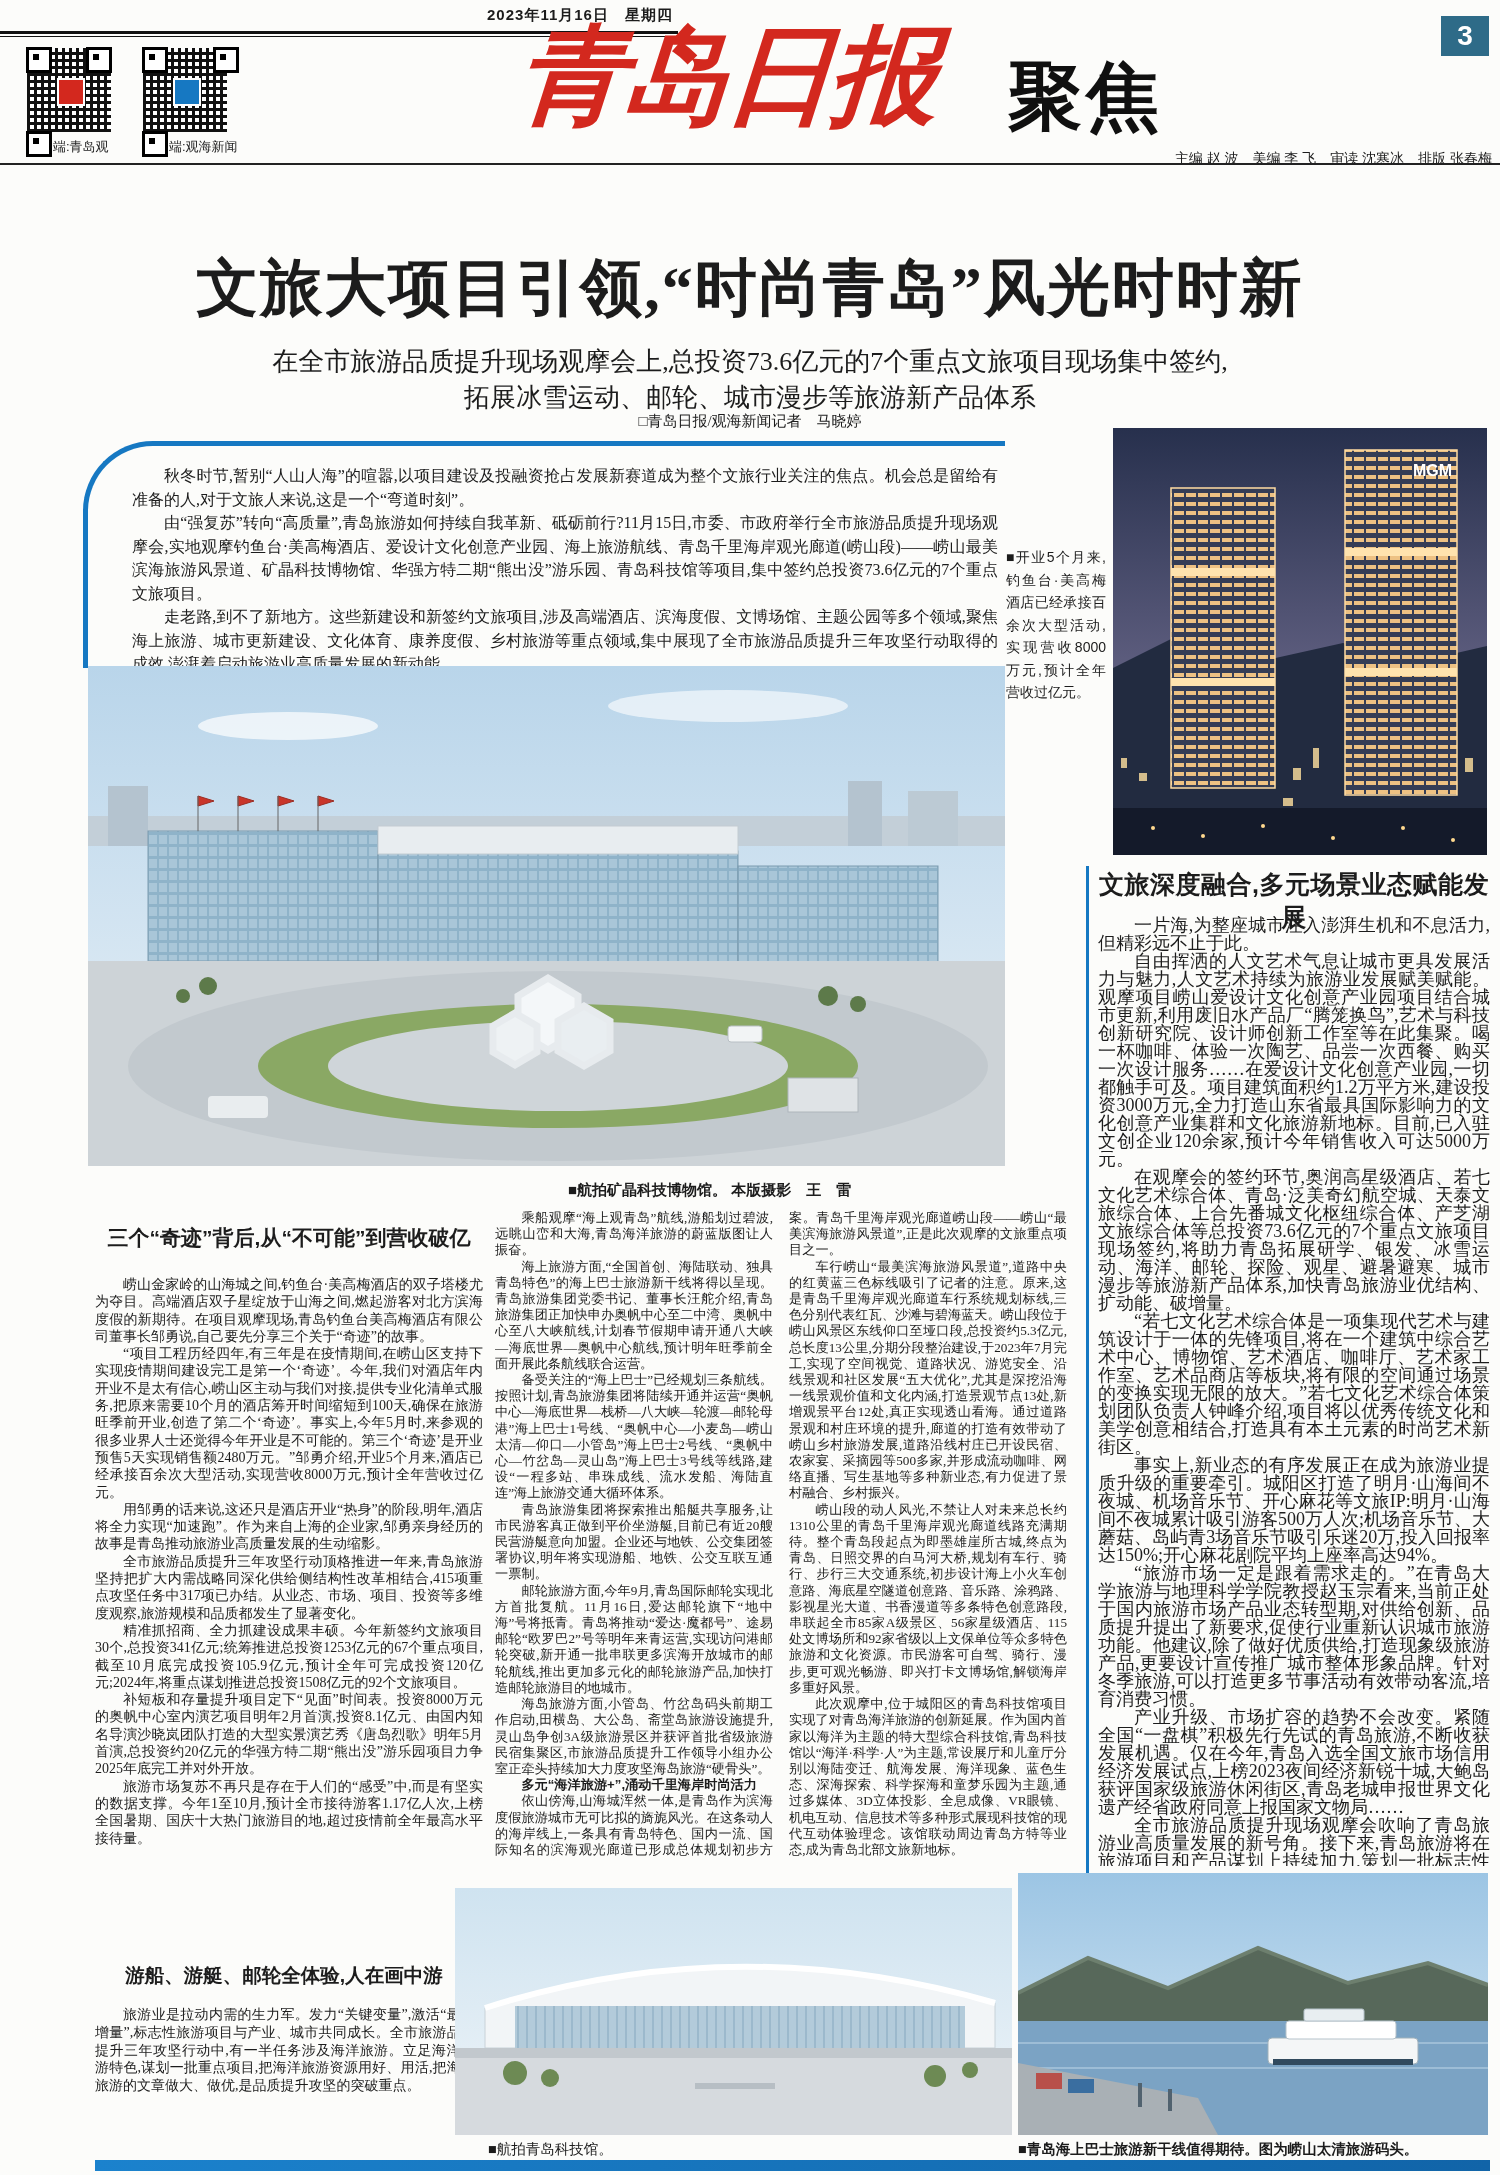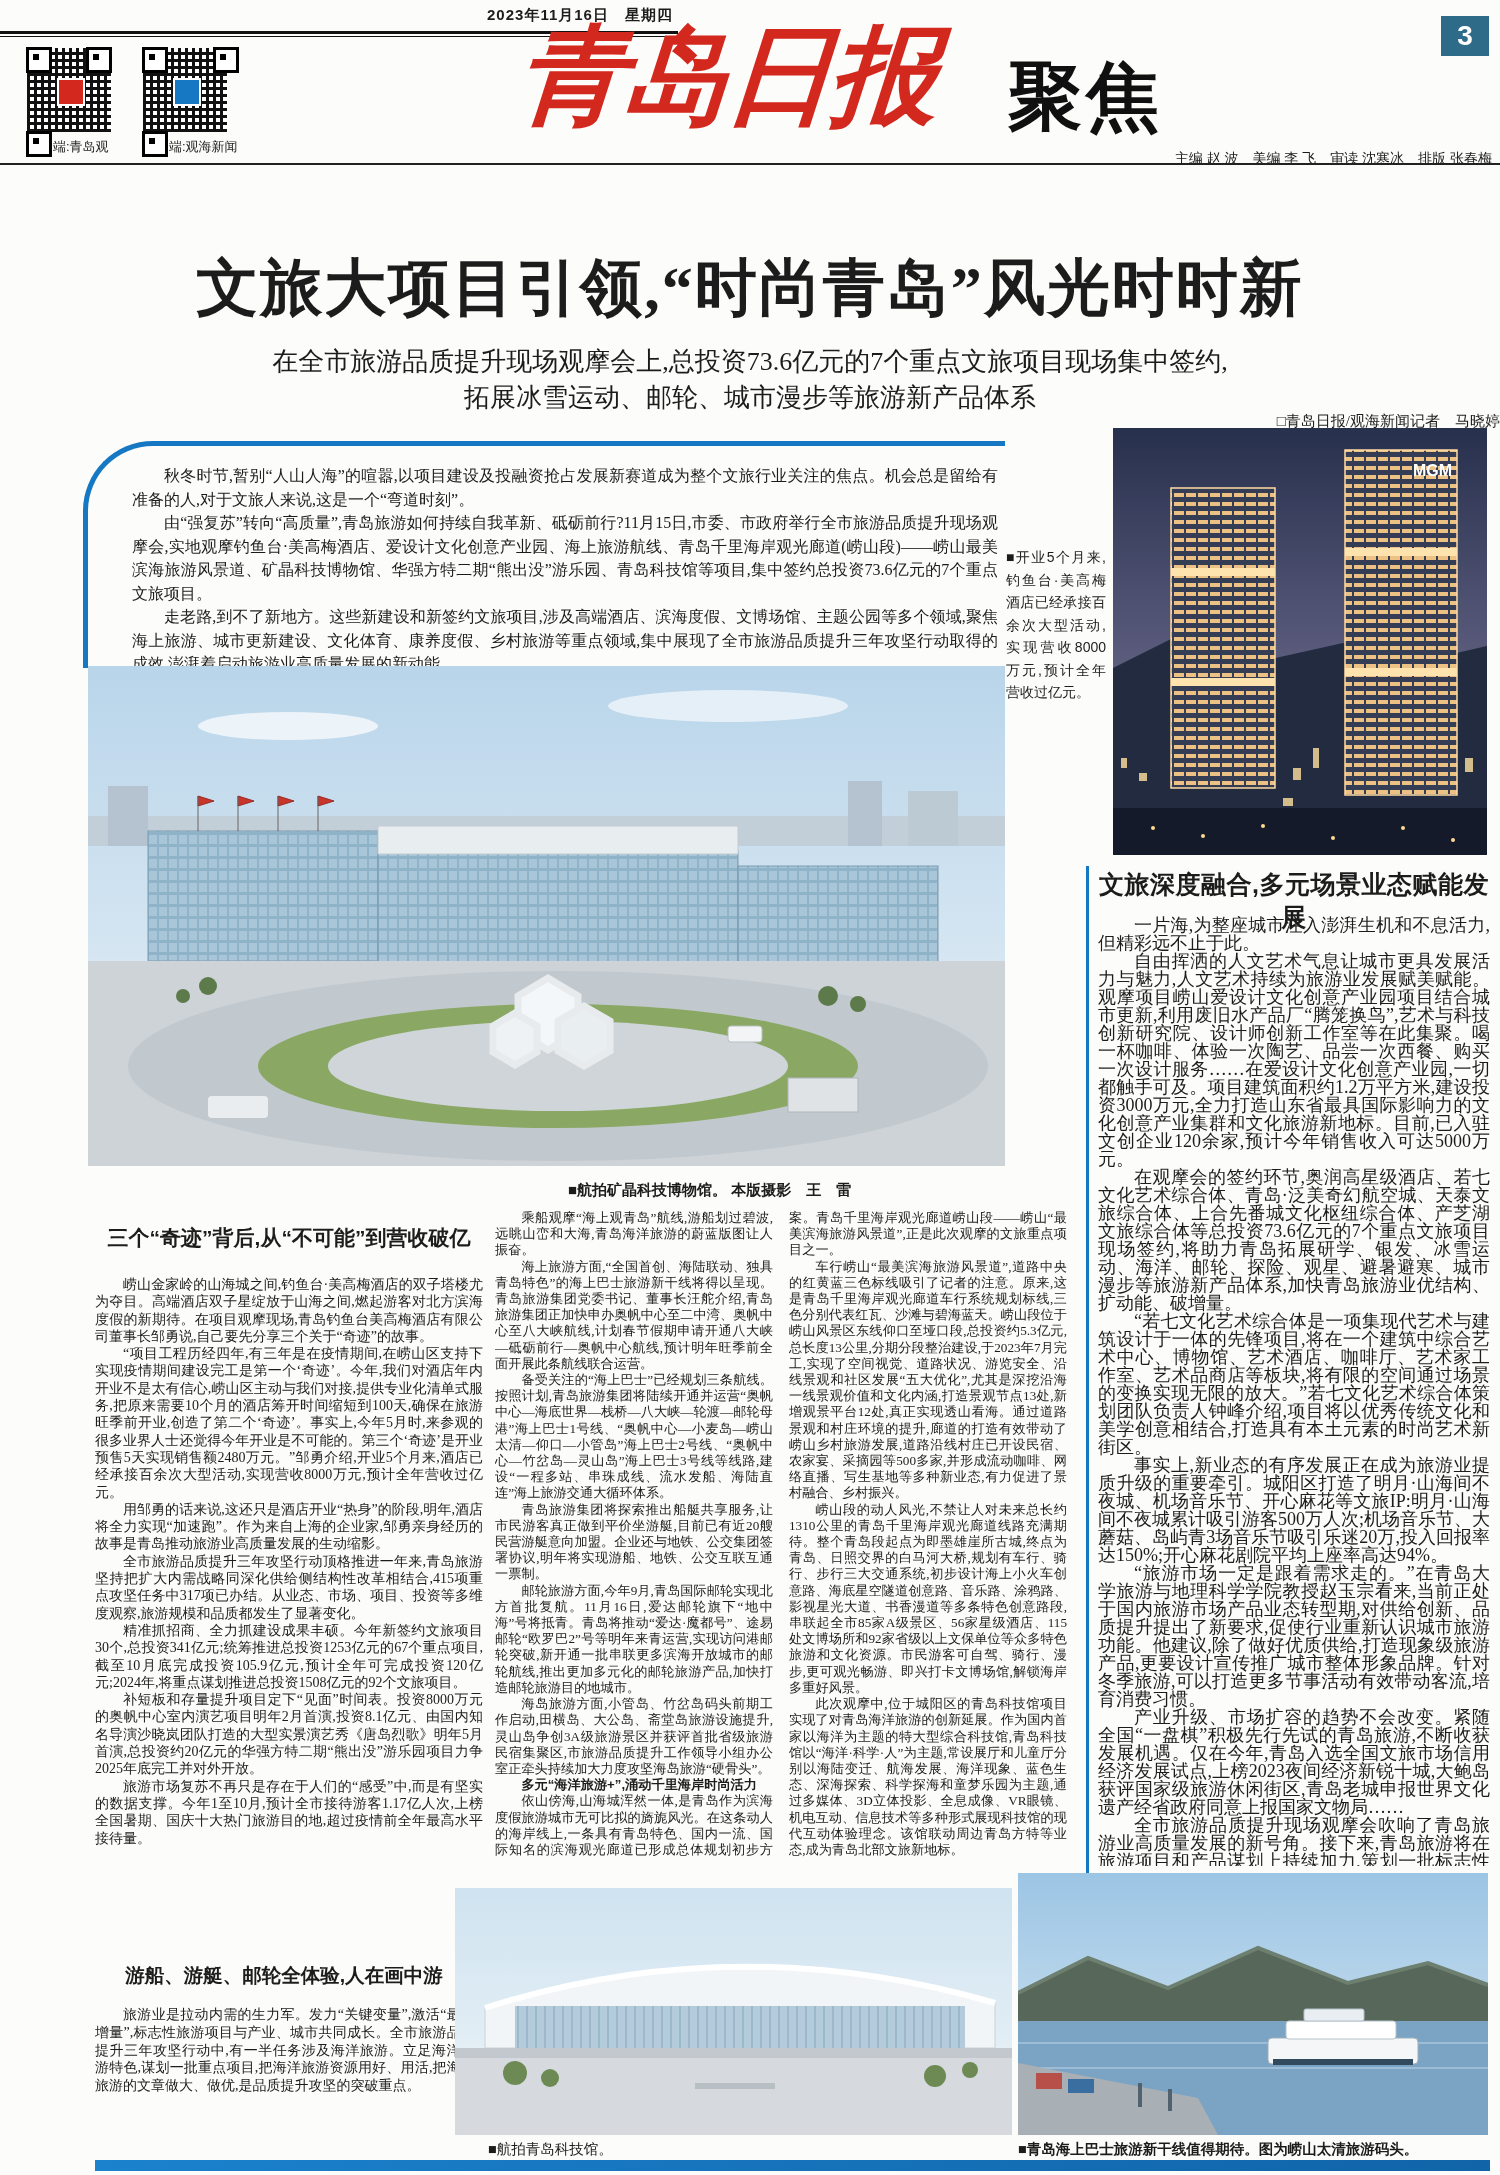--- a/index.html
+++ b/index.html
@@ -26,21 +26,21 @@
   
   #masthead-title{top:18px;left:518px;font-size:108px;font-weight:bold;color:#d3281e;
        font-style:italic;letter-spacing:-4px;transform:skewX(-4deg);line-height:1.1;}
   #masthead-section{top:48px;left:1008px;font-size:74px;font-weight:bold;color:#101010;letter-spacing:4px;}
   #credits{top:150px;left:0;width:1492px;text-align:right;font-size:14px;}
   #mid-rule{top:163px;left:0;width:1500px;height:2px;background:#222;}
   
   #headline{top:246px;left:0;width:1500px;font-size:62px;font-weight:bold;letter-spacing:2px;}
   #deck1{top:344px;left:0;width:1500px;font-size:26px;}
   #deck2{top:380px;left:0;width:1500px;font-size:26px;}
-  #byline{top:412px;left:0;width:1500px;font-size:15px;text-align:right;}
+  #byline{top:412px;left:0;width:1500px;font-size:15px;}
   
   #lede-box{top:441px;left:83px;width:917px;height:222px;border-top:5px solid #1678c2;
             border-left:5px solid #1678c2;border-top-left-radius:70px;}
   #lede-text{position:absolute;left:44px;top:18px;width:866px;}
   #lede-text p{margin:0;font-size:16px;line-height:23.5px;text-indent:2em;text-align:justify;}
   
   svg{display:block;}
   #main-photo{top:666px;left:88px;}
   #main-caption{top:1181px;left:568px;font-size:15px;font-weight:bold;white-space:nowrap;}
   #main-caption .credit{}
@@ -238,21 +238,21 @@
     <p>“项目工程历经四年,有三年是在疫情期间,在崂山区支持下实现疫情期间建设完工是第一个‘奇迹’。今年,我们对酒店年内开业不是太有信心,崂山区主动与我们对接,提供专业化清单式服务,把原来需要10个月的酒店筹开时间缩短到100天,确保在旅游旺季前开业,创造了第二个‘奇迹’。事实上,今年5月时,来参观的很多业界人士还觉得今年开业是不可能的。第三个‘奇迹’是开业预售5天实现销售额2480万元。”邹勇介绍,开业5个月来,酒店已经承接百余次大型活动,实现营收8000万元,预计全年营收过亿元。</p>
     <p>用邹勇的话来说,这还只是酒店开业“热身”的阶段,明年,酒店将全力实现“加速跑”。作为来自上海的企业家,邹勇亲身经历的故事是青岛推动旅游业高质量发展的生动缩影。</p>
     <p>全市旅游品质提升三年攻坚行动顶格推进一年来,青岛旅游坚持把扩大内需战略同深化供给侧结构性改革相结合,415项重点攻坚任务中317项已办结。从业态、市场、项目、投资等多维度观察,旅游规模和品质都发生了显著变化。</p>
     <p>精准抓招商、全力抓建设成果丰硕。今年新签约文旅项目30个,总投资341亿元;统筹推进总投资1253亿元的67个重点项目,截至10月底完成投资105.9亿元,预计全年可完成投资120亿元;2024年,将重点谋划推进总投资1508亿元的92个文旅项目。</p>
     <p>补短板和存量提升项目定下“见面”时间表。投资8000万元的奥帆中心室内演艺项目明年2月首演,投资8.1亿元、由国内知名导演沙晓岚团队打造的大型实景演艺秀《唐岛烈歌》明年5月首演,总投资约20亿元的华强方特二期“熊出没”游乐园项目力争2025年底完工并对外开放。</p>
     <p>旅游市场复苏不再只是存在于人们的“感受”中,而是有坚实的数据支撑。今年1至10月,预计全市接待游客1.17亿人次,上榜全国暑期、国庆十大热门旅游目的地,超过疫情前全年最高水平接待量。</p>
   </div>
 
   <div class="abs" id="middle-block">
     <p>乘船观摩“海上观青岛”航线,游船划过碧波,远眺山峦和大海,青岛海洋旅游的蔚蓝版图让人振奋。</p>
-    <p>海上旅游方面,“全国首创、海陆联动、独具青岛特色”的海上巴士旅游新干线将得以呈现。青岛旅游集团党委书记、董事长汪舵介绍,青岛旅游集团正加快申办奥帆中心至二中湾、奥帆中心至八大峡航线,计划春节假期申请开通八大峡—砥砺前行—奥帆中心航线,预计明年旺季前全面开展此条航线联合运营。</p>
+    <p>海上旅游方面,“全国首创、海陆联动、独具青岛特色”的海上巴士旅游新干线将得以呈现。青岛旅游集团党委书记、董事长汪舵介绍,青岛旅游集团正加快申办奥帆中心至二中湾、奥帆中心至八大峡航线,计划春节假期申请开通八大峡—海底世界—奥帆中心航线,预计明年旺季前全面开展此条航线联合运营。</p>
     <p>备受关注的“海上巴士”已经规划三条航线。按照计划,青岛旅游集团将陆续开通并运营“奥帆中心—海底世界—栈桥—八大峡—轮渡—邮轮母港”海上巴士1号线、“奥帆中心—小麦岛—崂山太清—仰口—小管岛”海上巴士2号线、“奥帆中心—竹岔岛—灵山岛”海上巴士3号线等线路,建设“一程多站、串珠成线、流水发船、海陆直连”海上旅游交通大循环体系。</p>
     <p>青岛旅游集团将探索推出船艇共享服务,让市民游客真正做到平价坐游艇,目前已有近20艘民营游艇意向加盟。企业还与地铁、公交集团签署协议,明年将实现游船、地铁、公交互联互通一票制。</p>
     <p>邮轮旅游方面,今年9月,青岛国际邮轮实现北方首批复航。11月16日,爱达邮轮旗下“地中海”号将抵青。青岛将推动“爱达·魔都号”、途易邮轮“欧罗巴2”号等明年来青运营,实现访问港邮轮突破,新开通一批串联更多滨海开放城市的邮轮航线,推出更加多元化的邮轮旅游产品,加快打造邮轮旅游目的地城市。</p>
     <p>海岛旅游方面,小管岛、竹岔岛码头前期工作启动,田横岛、大公岛、斋堂岛旅游设施提升,灵山岛争创3A级旅游景区并获评首批省级旅游民宿集聚区,市旅游品质提升工作领导小组办公室正牵头持续加大力度攻坚海岛旅游“硬骨头”。</p>
     <p id="middle-sub-heading">多元“海洋旅游+”,涌动千里海岸时尚活力</p>
     <p>依山傍海,山海城浑然一体,是青岛作为滨海度假旅游城市无可比拟的旖旎风光。在这条动人的海岸线上,一条具有青岛特色、国内一流、国际知名的滨海观光廊道已形成总体规划初步方案。青岛千里海岸观光廊道崂山段——崂山“最美滨海旅游风景道”,正是此次观摩的文旅重点项目之一。</p>
     <p>车行崂山“最美滨海旅游风景道”,道路中央的红黄蓝三色标线吸引了记者的注意。原来,这是青岛千里海岸观光廊道车行系统规划标线,三色分别代表红瓦、沙滩与碧海蓝天。崂山段位于崂山风景区东线仰口至垭口段,总投资约5.3亿元,总长度13公里,分期分段整治建设,于2023年7月完工,实现了空间视觉、道路状况、游览安全、沿线景观和社区发展“五大优化”,尤其是深挖沿海一线景观价值和文化内涵,打造景观节点13处,新增观景平台12处,真正实现透山看海。通过道路景观和村庄环境的提升,廊道的打造有效带动了崂山乡村旅游发展,道路沿线村庄已开设民宿、农家宴、采摘园等500多家,并形成流动咖啡、网络直播、写生基地等多种新业态,有力促进了景村融合、乡村振兴。</p>
     <p>崂山段的动人风光,不禁让人对未来总长约1310公里的青岛千里海岸观光廊道线路充满期待。整个青岛段起点为即墨雄崖所古城,终点为青岛、日照交界的白马河大桥,规划有车行、骑行、步行三大交通系统,初步设计海上小火车创意路、海底星空隧道创意路、音乐路、涂鸦路、影视星光大道、书香漫道等多条特色创意路段,串联起全市85家A级景区、56家星级酒店、115处文博场所和92家省级以上文保单位等众多特色旅游和文化资源。市民游客可自驾、骑行、漫步,更可观光畅游、即兴打卡文博场馆,解锁海岸多重好风景。</p>
     <p>此次观摩中,位于城阳区的青岛科技馆项目实现了对青岛海洋旅游的创新延展。作为国内首家以海洋为主题的特大型综合科技馆,青岛科技馆以“海洋·科学·人”为主题,常设展厅和儿童厅分别以海陆变迁、航海发展、海洋现象、蓝色生态、深海探索、科学探海和童梦乐园为主题,通过多媒体、3D立体投影、全息成像、VR眼镜、机电互动、信息技术等多种形式展现科技馆的现代互动体验理念。该馆联动周边青岛方特等业态,成为青岛北部文旅新地标。</p>
   </div>

